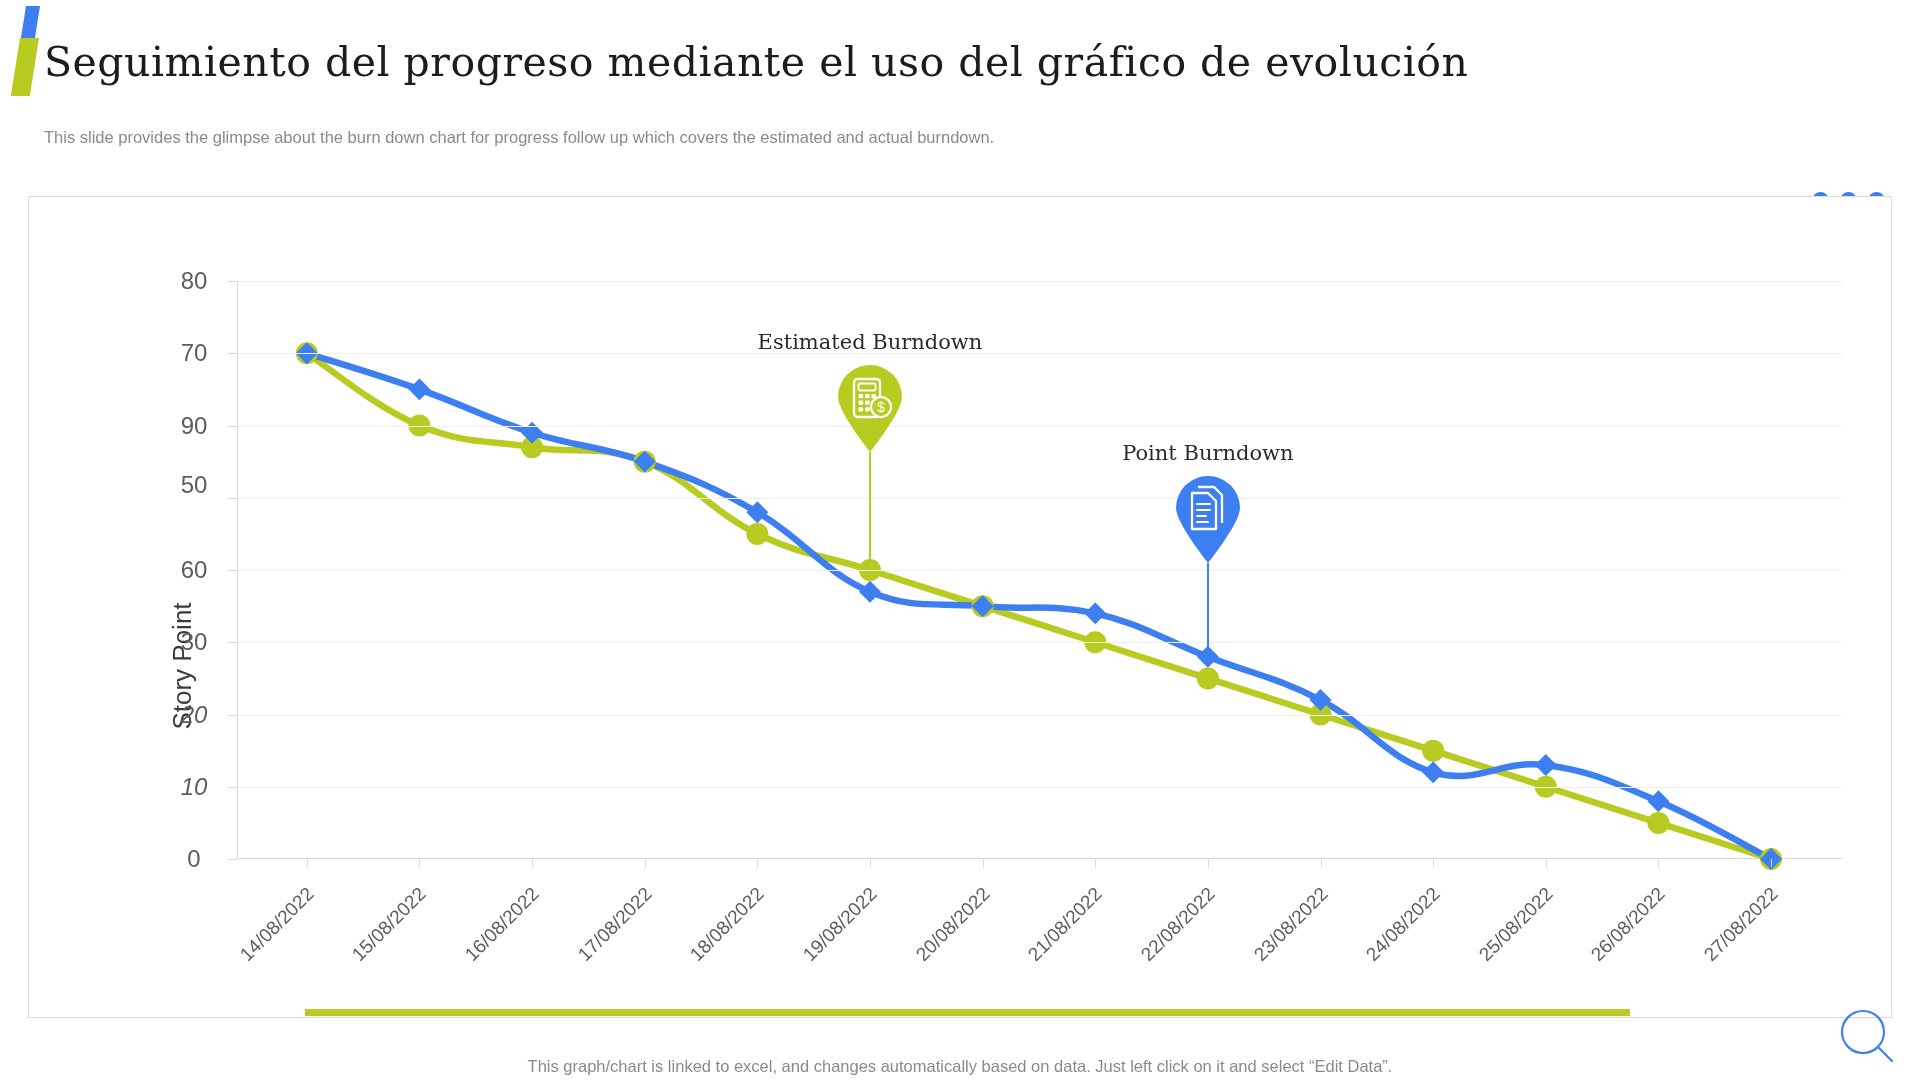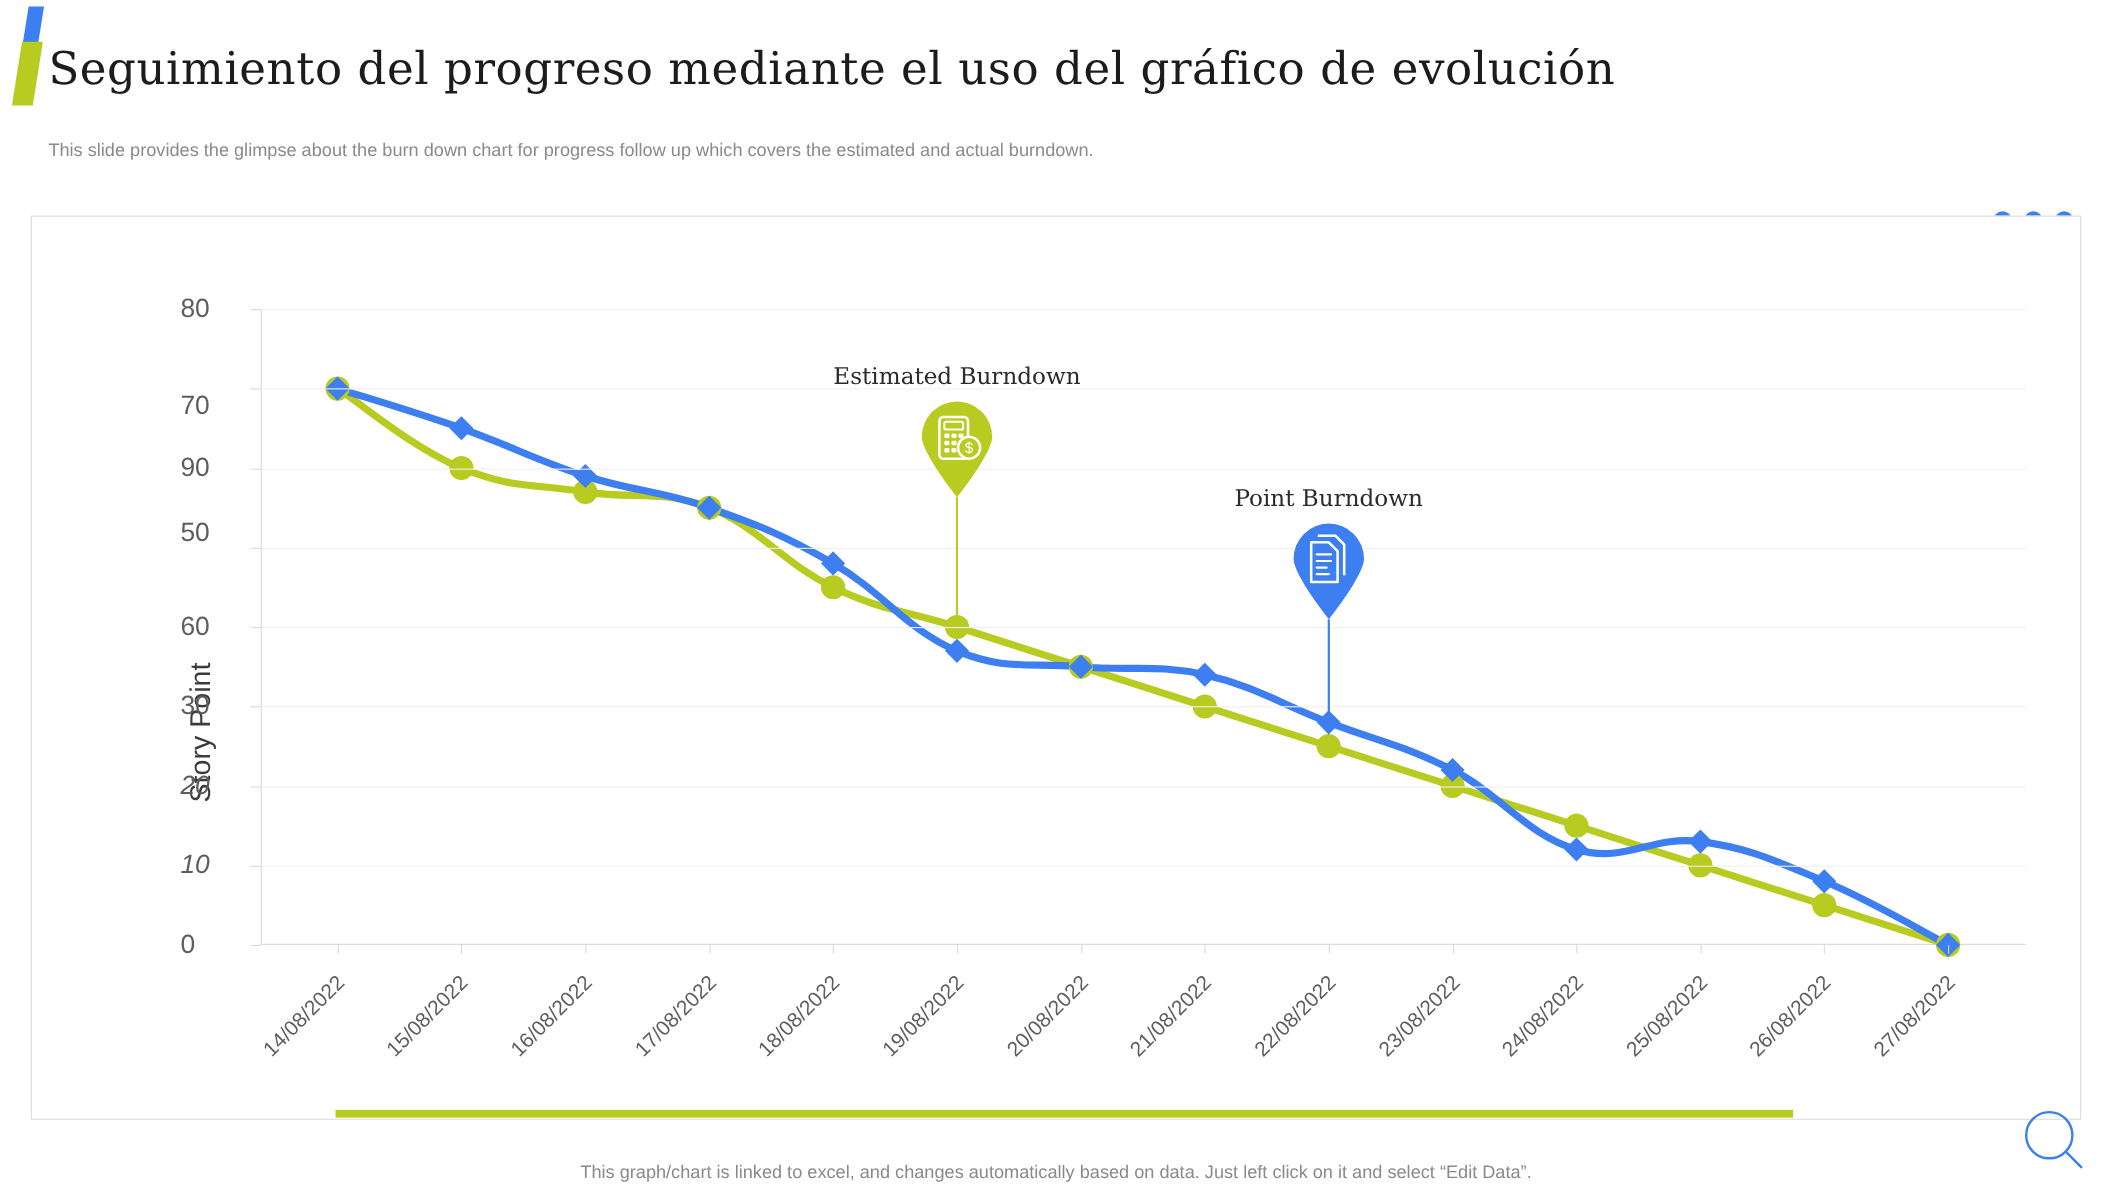--- a/index.html
+++ b/index.html
@@ -48,21 +48,21 @@
   #plot {
     position:absolute; left:208px; top:84px; width:1605px; height:770px;
   }
   #plot-inner { position:absolute; left:0; top:0; width:1605px; height:578px; }
 
   .gridline { position:absolute; left:0; width:100%; height:1px; background:#efefef; }
   .axis-y-line { position:absolute; left:0; top:0; width:1px; height:100%; background:#d9d9d9; }
   .axis-x-line { position:absolute; left:0; bottom:0; width:100%; height:1px; background:#d9d9d9; }
 
   .ytick-label {
-    position:absolute; right:1618px; text-align:left; width:60px;
+    position:absolute; right:1618px; text-align:center; width:60px;
     font-size:24px; color:#5d5d5d; transform:translateY(-50%);
     white-space:nowrap;
   }
   .ytick-mark { position:absolute; left:-9px; width:9px; height:1px; background:#d9d9d9; }
 
   #ylabel {
     position:absolute; left:-118px; top:50%;
     transform:translateY(-50%) rotate(-90deg);
     font-size:26px; color:#3b3b3b; white-space:nowrap;
   }
@@ -170,21 +170,21 @@
         <div class="ytick-mark" style="top: 289px;"></div>
         <div class="ytick-label" style="top: 289px;">60</div>
         <div class="gridline" style="top: 216.75px; background: rgb(239, 239, 239);"></div>
         <div class="ytick-mark" style="top: 216.75px;"></div>
         <div class="ytick-label" style="top: 204px;">50</div>
         <div class="gridline" style="top: 144.5px; background: rgb(239, 239, 239);"></div>
         <div class="ytick-mark" style="top: 144.5px;"></div>
         <div class="ytick-label" style="top: 144.5px;">90</div>
         <div class="gridline" style="top: 72.25px; background: rgb(239, 239, 239);"></div>
         <div class="ytick-mark" style="top: 72.25px;"></div>
-        <div class="ytick-label" style="top: 72.25px; margin-top: 16px;">70</div>
+        <div class="ytick-label" style="top: 72.25px;">70</div>
         <div class="gridline" style="top: 0px; background: rgb(239, 239, 239);"></div>
         <div class="ytick-mark" style="top: 0px;"></div>
         <div class="ytick-label" style="top: 0px;">80</div>
         <div class="xtick-mark" style="left: 69.8316px; top: 578px;"></div>
         <div class="xtick-label" style="left: 65.8316px; top: 602px; transform-origin: right top; width: 150px; margin-left: -150px;">14/08/2022</div>
         <div class="xtick-mark" style="left: 182.463px; top: 578px;"></div>
         <div class="xtick-label" style="left: 178.463px; top: 602px; transform-origin: right top; width: 150px; margin-left: -150px;">15/08/2022</div>
         <div class="xtick-mark" style="left: 295.095px; top: 578px;"></div>
         <div class="xtick-label" style="left: 291.095px; top: 602px; transform-origin: right top; width: 150px; margin-left: -150px;">16/08/2022</div>
         <div class="xtick-mark" style="left: 407.726px; top: 578px;"></div>

